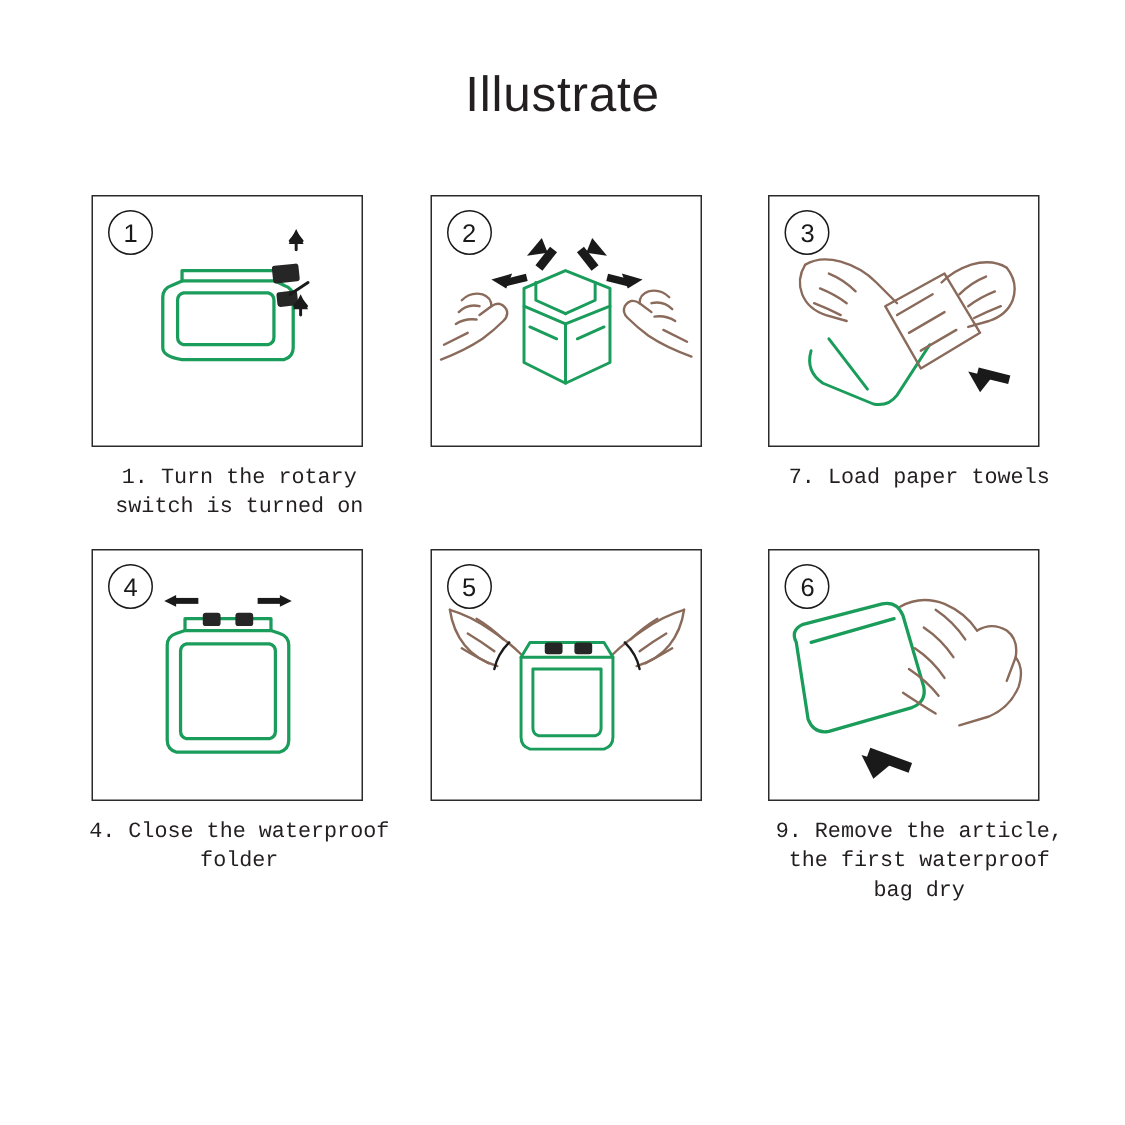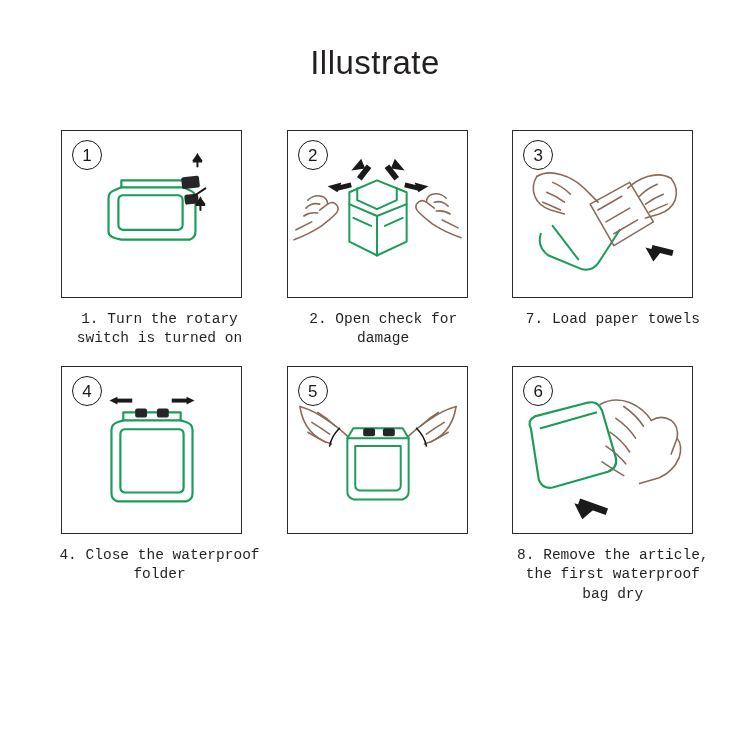--- a/index.html
+++ b/index.html
@@ -168,21 +168,20 @@
               <polygon points="142,56 128,52 132,62"></polygon>
               <rect x="118" y="54" width="16" height="5" transform="rotate(14 126 56)"></rect>
               <polygon points="74,28 64,40 78,38"></polygon>
               <rect x="74" y="34" width="6" height="16" transform="rotate(38 77 42)"></rect>
               <polygon points="108,28 118,40 104,38"></polygon>
               <rect x="102" y="34" width="6" height="16" transform="rotate(-38 105 42)"></rect>
             </g>
           </svg>
         </div>
       </div>
-      <div class="caption">2. Open check for damage</div>
     </div>
 
     <div class="cell c3">
       <div class="panel">
         <div class="badge">3</div>
         <div class="art">
           <svg viewBox="0 0 181 168" xmlns="http://www.w3.org/2000/svg">
             <g fill="none" stroke="#8a6a5a" stroke-width="1.6" stroke-linejoin="round" stroke-linecap="round">
               <path d="M24 46 Q34 40 48 44 Q62 48 72 58 L86 72"></path>
               <path d="M24 46 Q18 56 22 66 Q26 76 38 80 L52 84"></path>
@@ -299,17 +298,17 @@
               <path d="M94 80 Q106 88 114 98"></path>
               <path d="M90 96 Q102 104 112 110"></path>
             </g>
             <g fill="#1a1a1a">
               <polygon points="82,144 62,138 70,154"></polygon>
               <rect x="66" y="138" width="30" height="7" transform="rotate(20 81 141)"></rect>
             </g>
           </svg>
         </div>
       </div>
-      <div class="caption">8. Remove the article, the first waterproof bag dry</div>
+      <div class="caption">9. Remove the article, the first waterproof bag dry</div>
     </div>
 
   </div>
 </div>
 
 </body></html>

